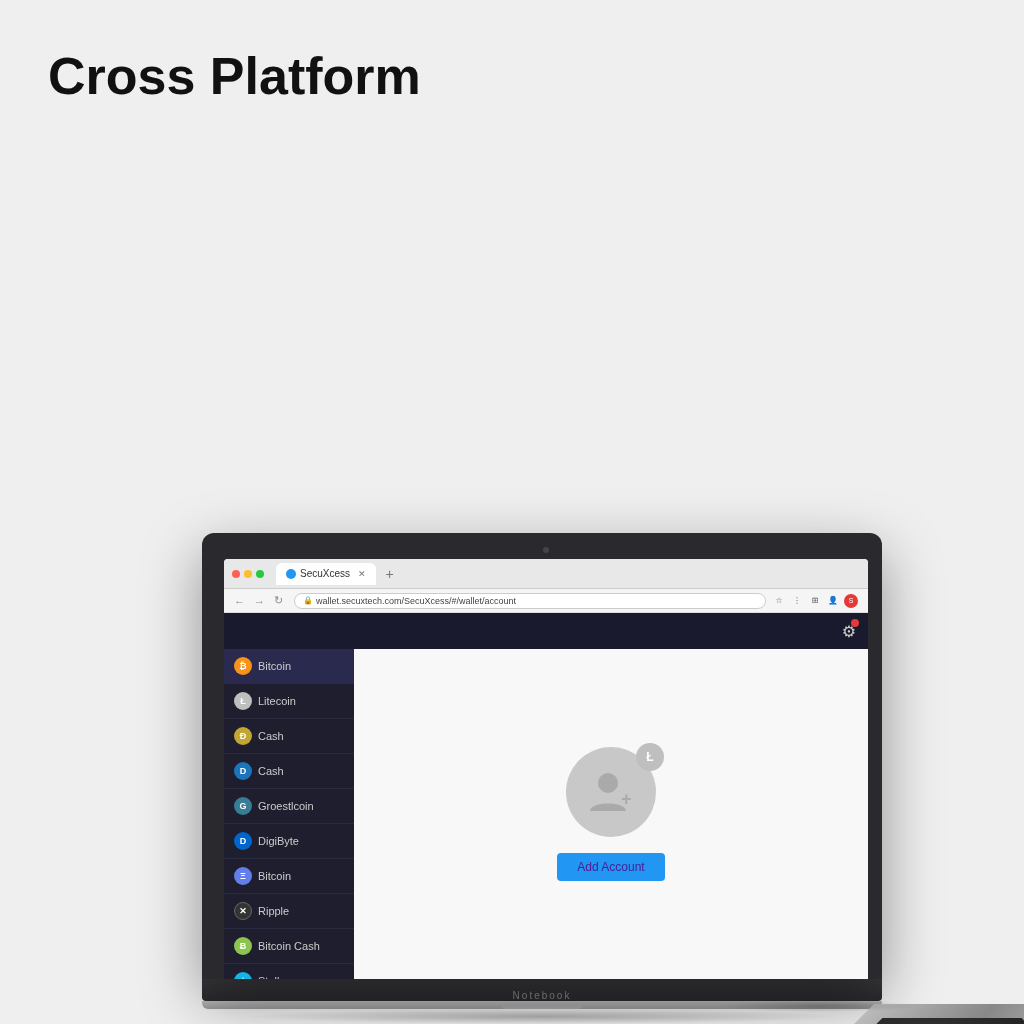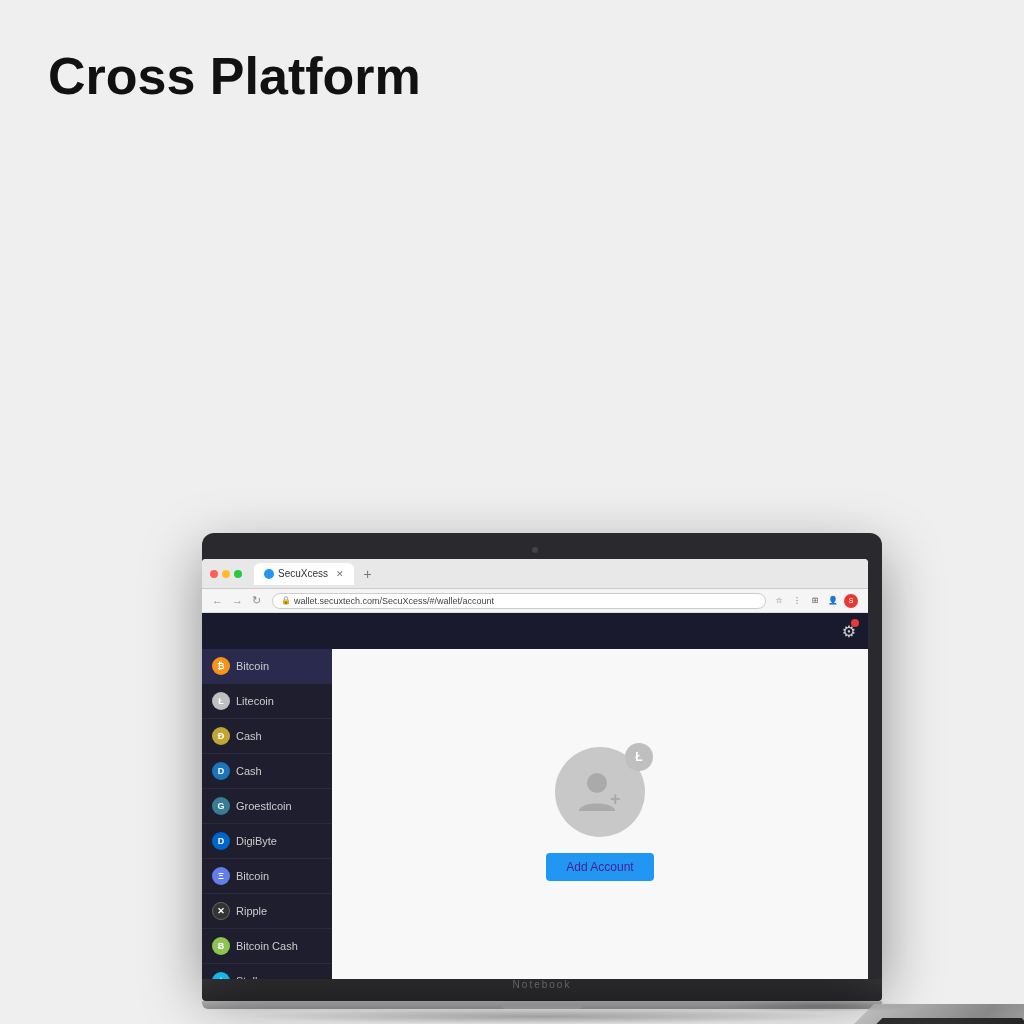--- a/index.html
+++ b/index.html
@@ -51,21 +51,21 @@
     
     .laptop-wrapper {
       position: relative;
       width: 680px;
       margin-right: -60px;
     }
 
     .laptop-body {
       background: #2a2a2e;
       border-radius: 12px 12px 0 0;
-      padding: 14px 14px 0 0;
+      padding: 14px 14px 0 22px;
       position: relative;
       box-shadow: 0 20px 60px rgba(0,0,0,0.4);
     }
 
     .laptop-camera {
       width: 6px;
       height: 6px;
       background: #444;
       border-radius: 50%;
       margin: 0 auto 6px auto;
@@ -315,21 +315,21 @@
       font-size: 12px;
       cursor: pointer;
     }
 
     
     .laptop-base {
       background: linear-gradient(to bottom, #3a3a3e, #2a2a2e);
       height: 22px;
       border-radius: 0 0 4px 4px;
       display: flex;
-      align-items: flex-start;
+      align-items: flex-end;
       justify-content: center;
     }
     .laptop-brand {
       font-size: 10px;
       color: #888;
       letter-spacing: 2px;
     }
     .laptop-foot {
       background: linear-gradient(to bottom, #bbb, #999);
       height: 8px;

